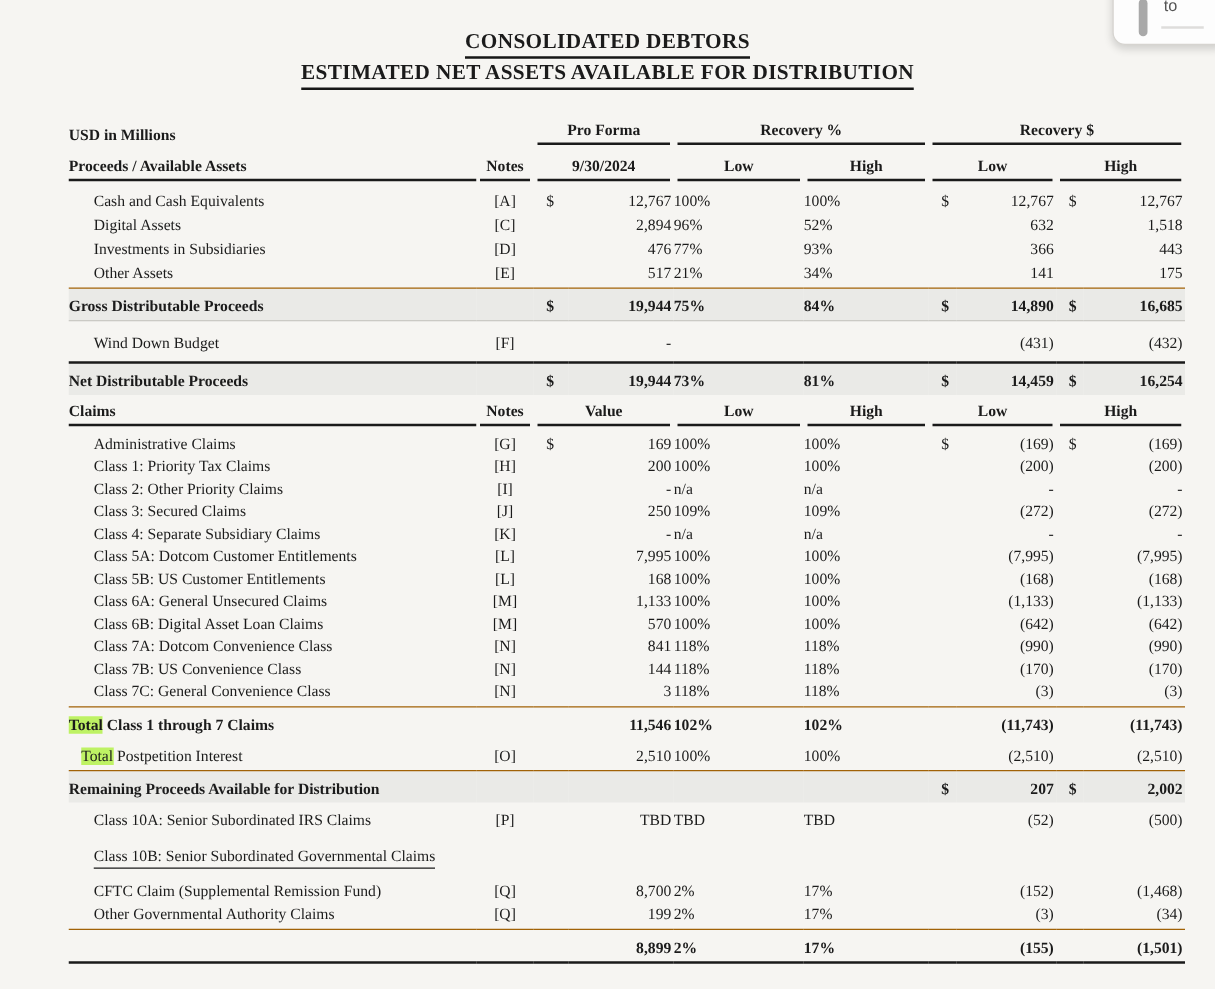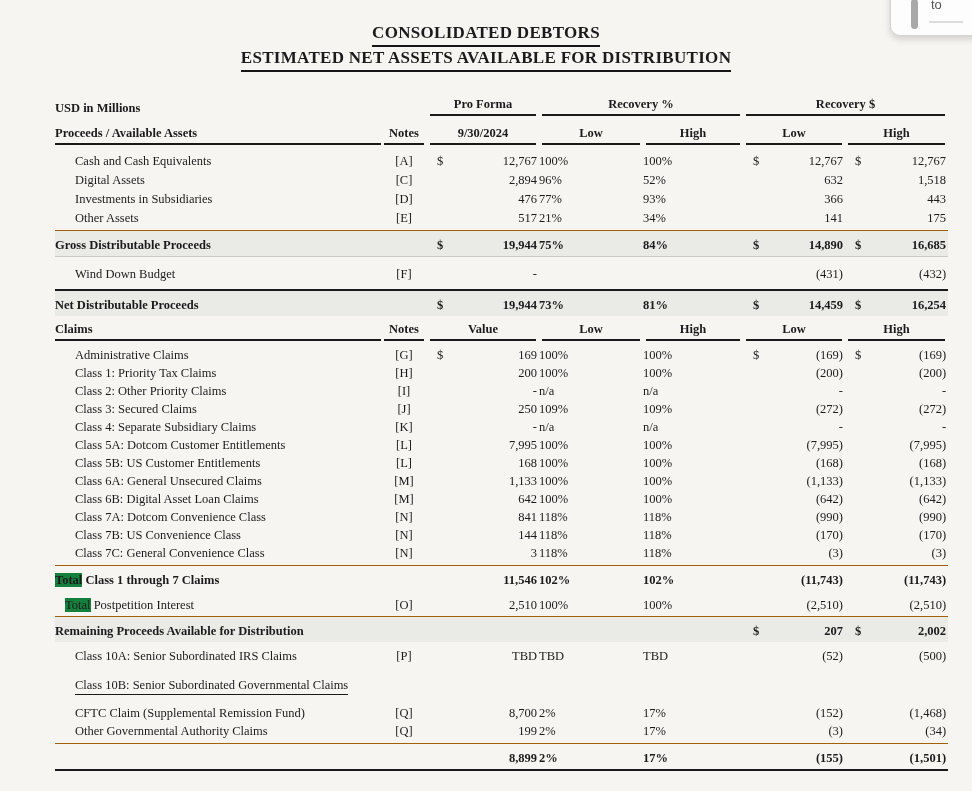--- a/index.html
+++ b/index.html
@@ -46,21 +46,21 @@
   tr.bb td{border-bottom:2px solid #1a1a1a;}
   tr.bbl td{border-bottom:1px solid #cbcac5;}
   tr.indent td.label{padding-left:20px;}
   tr.indent-sm td.label{padding-left:10px;}
   tr.mid td{padding-top:3px;padding-bottom:3px;}
   tr.tall td{padding-top:6px;padding-bottom:7px;}
   tr.tallish td{padding-top:9px;padding-bottom:4px;}
   tr.first td{padding-top:5px;}
   tr.first2 td{padding-top:4px;}
   tr.pb td{padding-bottom:4px;}
-  .hl{background:#15803d;text-align:center;}
+  .hl{background:#bef264;text-align:center;}
   .lbl-underline{display:inline-block;border-bottom:1.5px solid #1a1a1a;padding-bottom:1px;}
   
   .overlay-card{
     position:absolute;top:-18px;right:-10px;width:90px;height:52px;
     background:#fdfdfd;border:1px solid #d6d4d0;border-radius:10px;
     box-shadow:0 3px 7px rgba(0,0,0,.16);
     font-family:"Liberation Sans","DejaVu Sans",sans-serif;
   }
   .overlay-bar{position:absolute;left:20px;top:16px;width:7px;height:30px;border-radius:4px;background:#a9a9a9;}
   .overlay-text{position:absolute;left:40px;top:14px;font-size:13px;color:#555;}
@@ -335,21 +335,21 @@
           <td class="pct p2">100%</td>
           <td class="cur"></td>
           <td class="num">(1,133)</td>
           <td class="cur"></td>
           <td class="num">(1,133)</td>
         </tr>
         <tr class="tight indent">
           <td class="label"><span>Class 6B: Digital Asset Loan Claims</span></td>
           <td class="note">[M]</td>
           <td class="cur"></td>
-          <td class="num">642</td>
+          <td class="num">570</td>
           <td class="pct p1">100%</td>
           <td class="pct p2">100%</td>
           <td class="cur"></td>
           <td class="num">(642)</td>
           <td class="cur"></td>
           <td class="num">(642)</td>
         </tr>
         <tr class="tight indent">
           <td class="label"><span>Class 7A: Dotcom Convenience Class</span></td>
           <td class="note">[N]</td>

